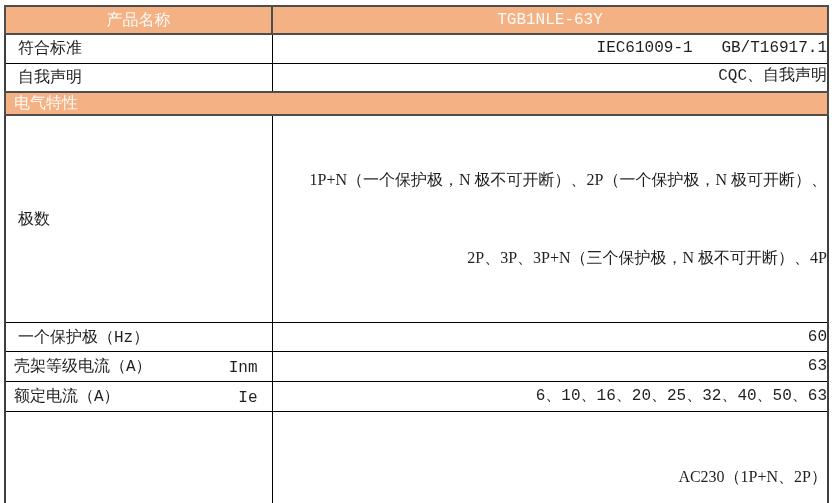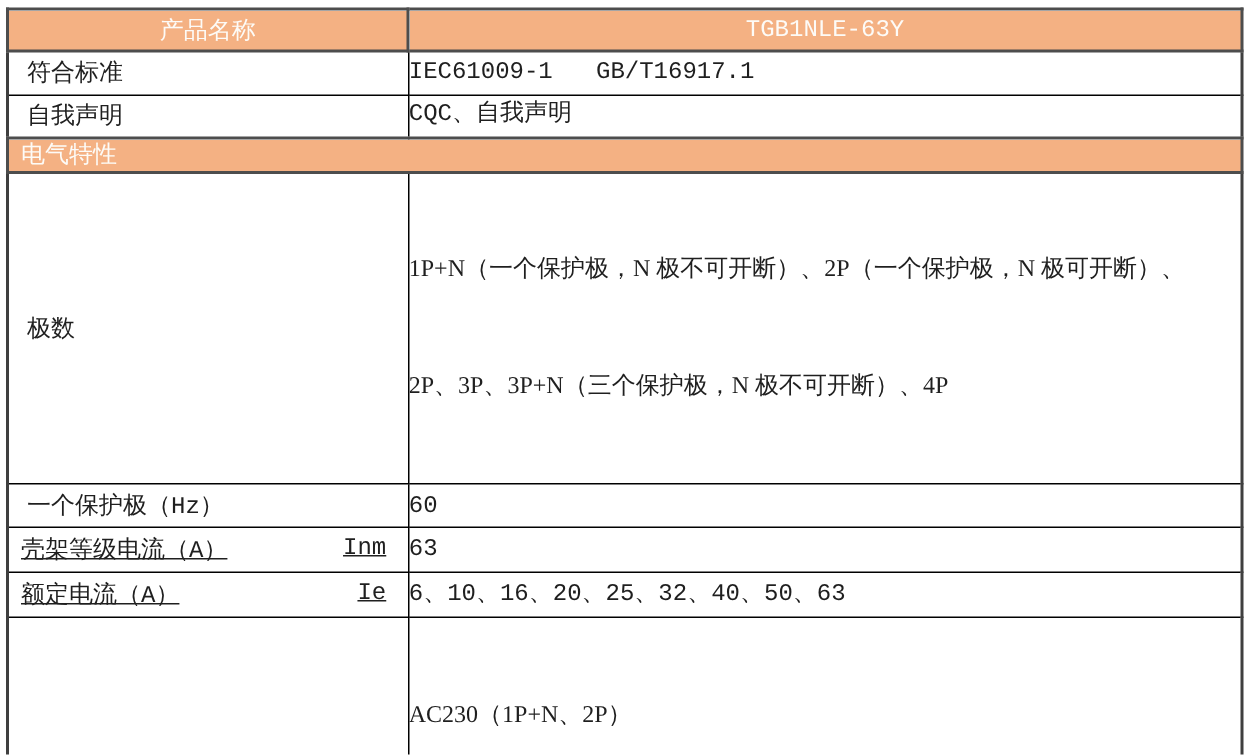--- a/index.html
+++ b/index.html
@@ -34,28 +34,27 @@
   tr.r-head   { height: 28px; }
   tr.r-sect   { height: 18px; }
   tr.r-poles  { height: 79px; }
   tr.r-volt   { height: 53px; }
   tr.r-inm    { height: 30px; }
   tr.r-ie     { height: 30px; }
   .center { text-align: center; }
   .label-wrap {
     display: flex;
     justify-content: space-between;
-    align-items: flex-start;
+    align-items: flex-end;
     padding: 0 14px 0 8px;
     width: 100%;
-    text-decoration: underline;
   }
   .label-only { padding-left: 12px; }
   .value {
-    text-align: left;
+    text-align: right;
     white-space: pre-wrap;
     line-height: 1.6;
   }
   .sect-label { padding-left: 8px; }
   .vline { display: block; line-height: 1.65; font-family: Liberation Serif, serif; }
 </style>
 </head>
 <body>
 
 <table class="spec">

